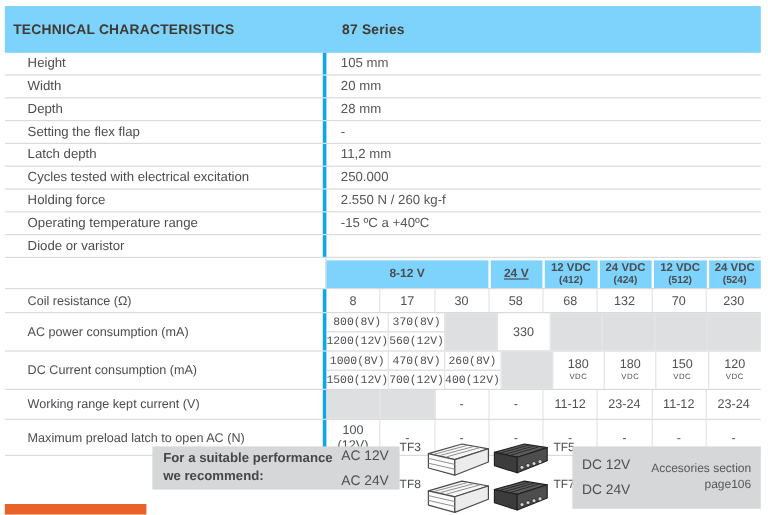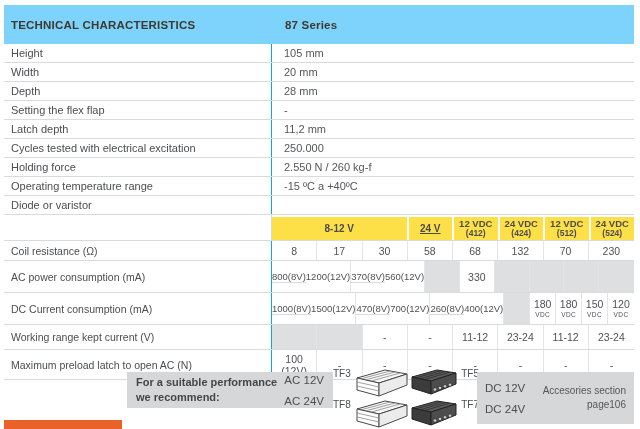--- a/index.html
+++ b/index.html
@@ -21,52 +21,52 @@
   }
   .thead .tt { width:268px; padding-left:7px; }
   .thead .ts { padding-left:13px; }
 
   .row {
     display:grid; grid-template-columns:268px 1fr;
     height:19px; border-bottom:1px solid #D9DADB;
     font-size:11px; align-items:stretch;
   }
   .lbl {
-    padding-left:7px; border-right:1px solid #0ea5e9;
-    display:flex; align-items:center; color:#4C4D51;
+    padding-left:7px; border-right:3px solid #0ea5e9;
+    display:flex; align-items:center; color:#4C4D51;margin-left:12px;
   }
   .row .val { padding-left:12px; display:flex; align-items:center; color:#55565A; }
 
   
   .vhead { display:grid; grid-template-columns:268px 1fr; height:26px; border-bottom:1px solid #D9DADB; }
   .vhead .sp { border-right:1px solid #D9DADB; }
   .vcells { display:grid; grid-template-columns:repeat(8,1fr); column-gap:2px; padding-top:2px; }
   .vcell {
-    background:#fde047; color:#4B4C50;
+    background:#7dd3fc; color:#4B4C50;
     display:flex; flex-direction:column; align-items:center; justify-content:center;
     font-size:9.5px; font-weight:bold; line-height:1.1; text-align:right;
   }
   .vgroup { grid-column:1 / 4; font-size:10px; }
   .v24 { grid-column:4; font-size:10px;text-decoration:underline; }
   .vcell .sub { font-size:8.5px; }
 
   
   .erow {
     display:grid; grid-template-columns:268px repeat(8,1fr);
     border-bottom:1px solid #D9DADB; font-size:10.5px; align-items:stretch;
   }
   .erow.h20 { height:20px; } .erow.h32 { height:32px; }
   .erow.h25 { height:25px; } .erow.h30 { height:30px; }
   .ecell {
     display:flex; align-items:center; justify-content:center; text-align:center;
     border-right:1px solid #E3E4E5; color:#505156;
   }
   .ecell:last-child { border-right:none; }
   .shaded { background:#DEDFE0; }
-  .split { padding:0; font-size:9.5px; }
+  .split { flex-direction:column; padding:0; font-size:9.5px;font-family:Liberation Mono, monospace; }
   .split > div { flex:1; width:100%; display:flex; align-items:center; justify-content:center; }
   .split > div:first-child { border-bottom:1px solid #D9DADB; }
   .vdcval { flex-direction:column; line-height:1; }
   .vdcval .u { font-size:6.5px; letter-spacing:.4px; margin-top:2px; }
 
   
   .power { position:absolute; left:4px; top:372px; width:630px; height:52px; }
   .ps-title {
     position:absolute; left:0; top:0; width:118px; height:52px;
     background:#E8622A; color:#40392F; font-weight:bold; font-size:11px;

